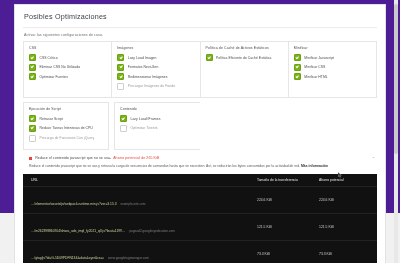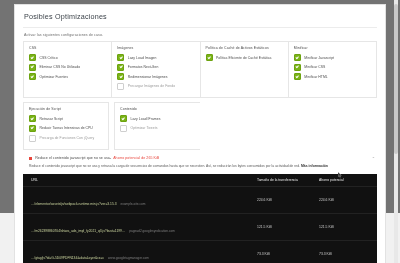--- a/index.html
+++ b/index.html
@@ -4,21 +4,21 @@
 <style>
   html,body{margin:0;padding:0;}
   body{
     width:400px;height:263px;overflow:hidden;
     background:#f1f1f1;
     font-family:"Liberation Sans", sans-serif;
     -webkit-font-smoothing:antialiased;
   }
   .page{
     position:relative;width:400px;height:213px;
-    background:#737373;
+    background:#4c1d95;
   }
   .card{
     position:absolute;left:14px;top:4px;width:372px;
     background:#ffffff;
     border:1px solid #e2e2e2;
     box-sizing:border-box;
   }
   .card-title{
     font-size:7.2px;color:#3c434a;
     padding:7px 9px 6px 9px;

